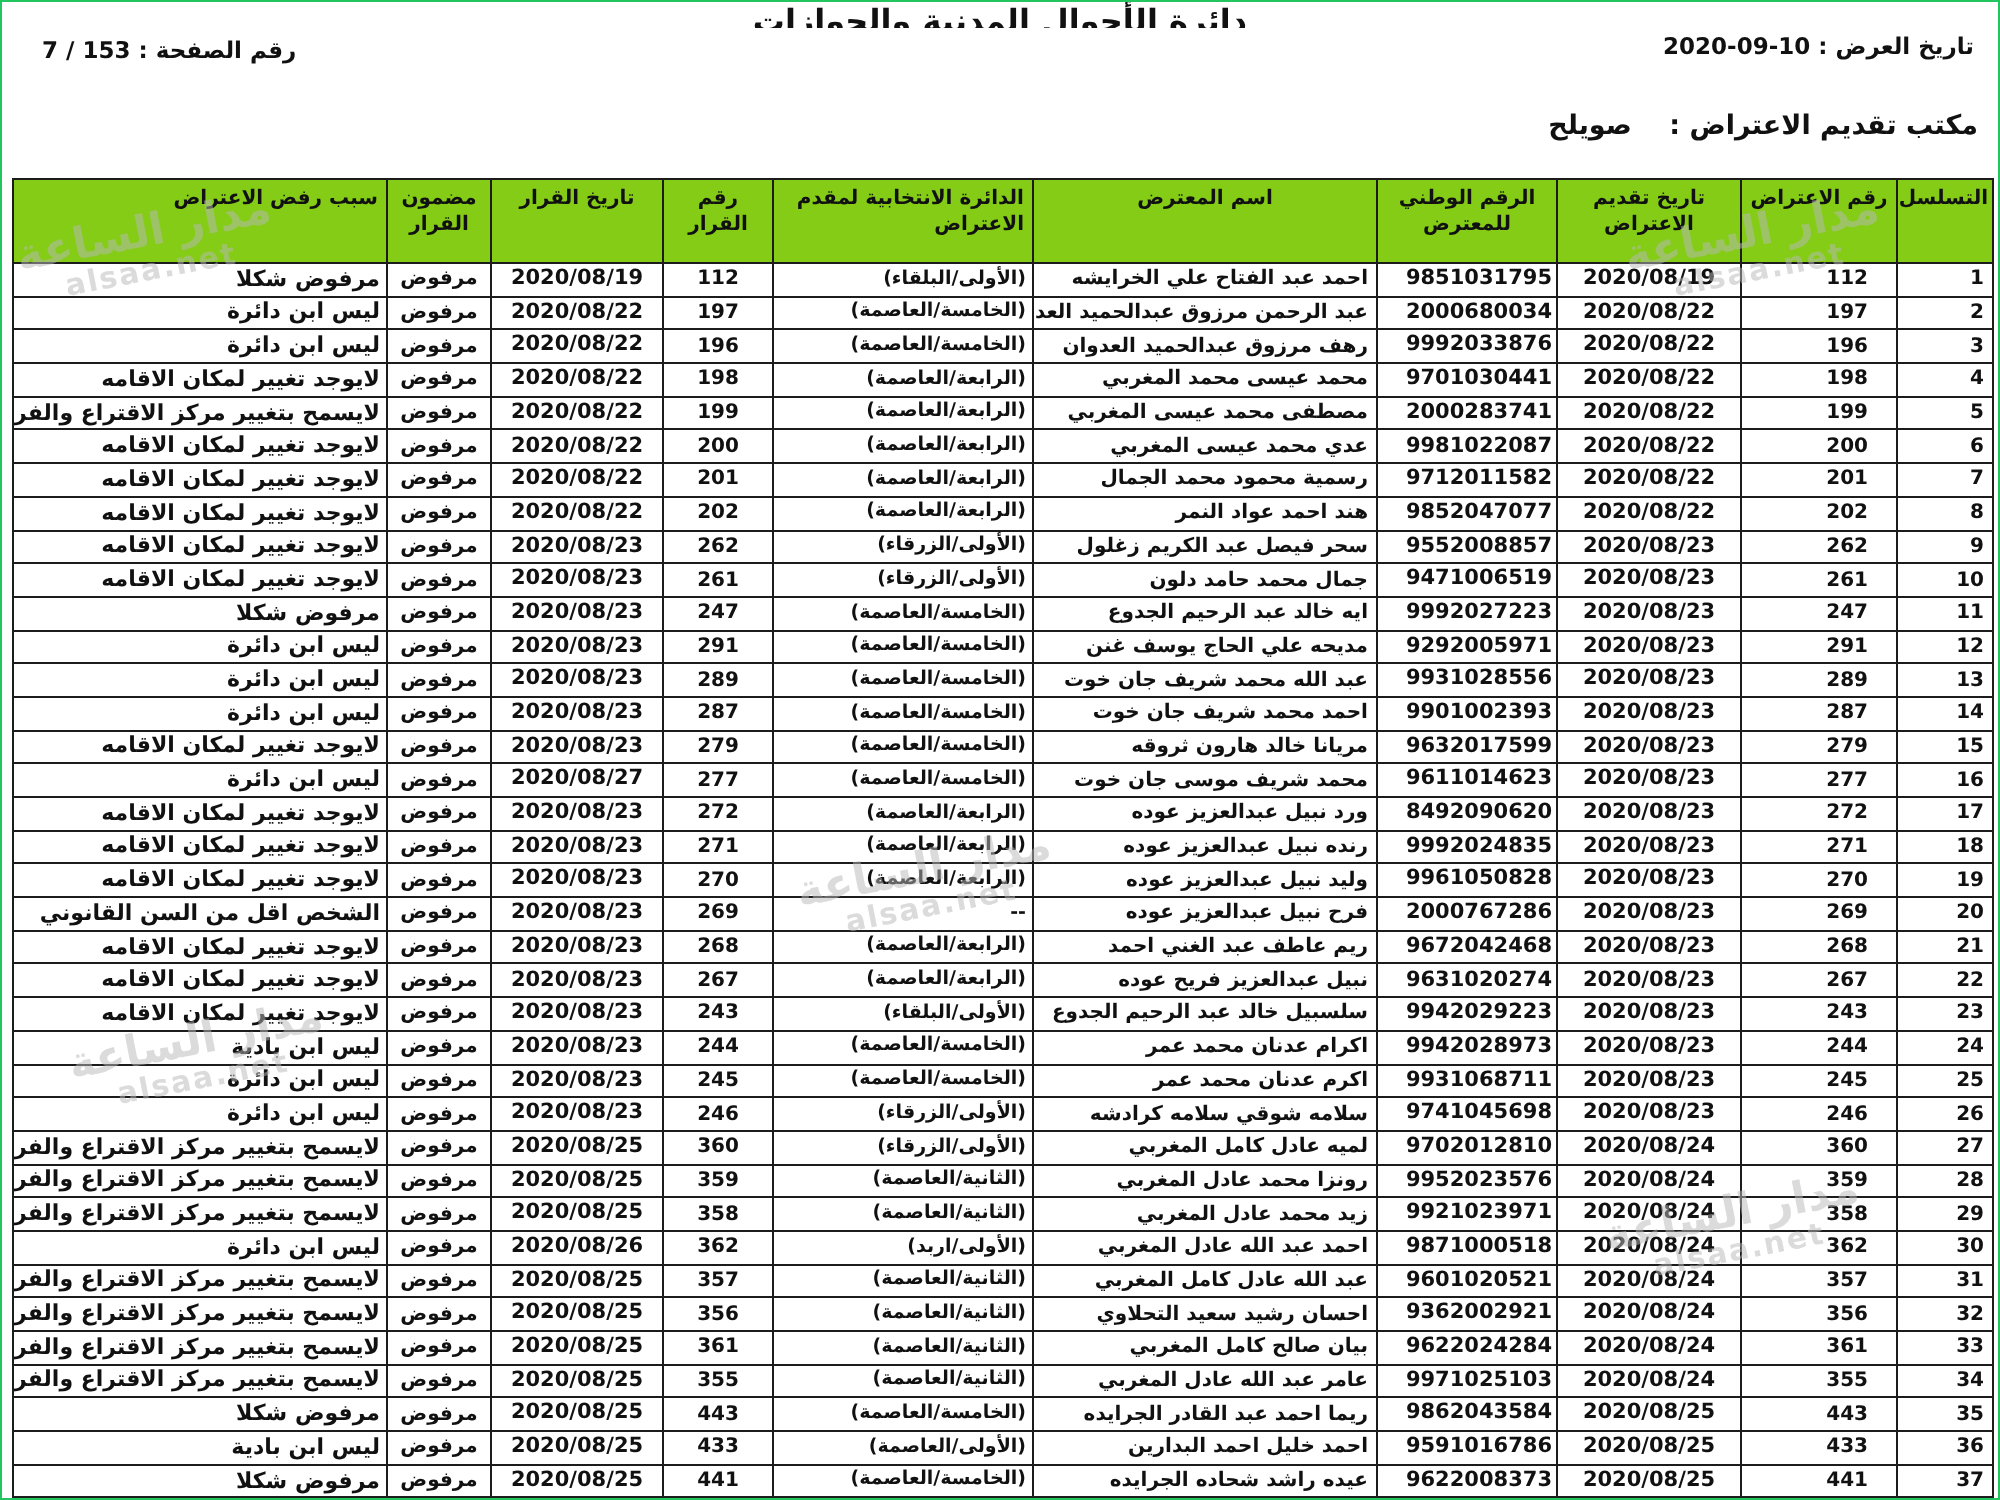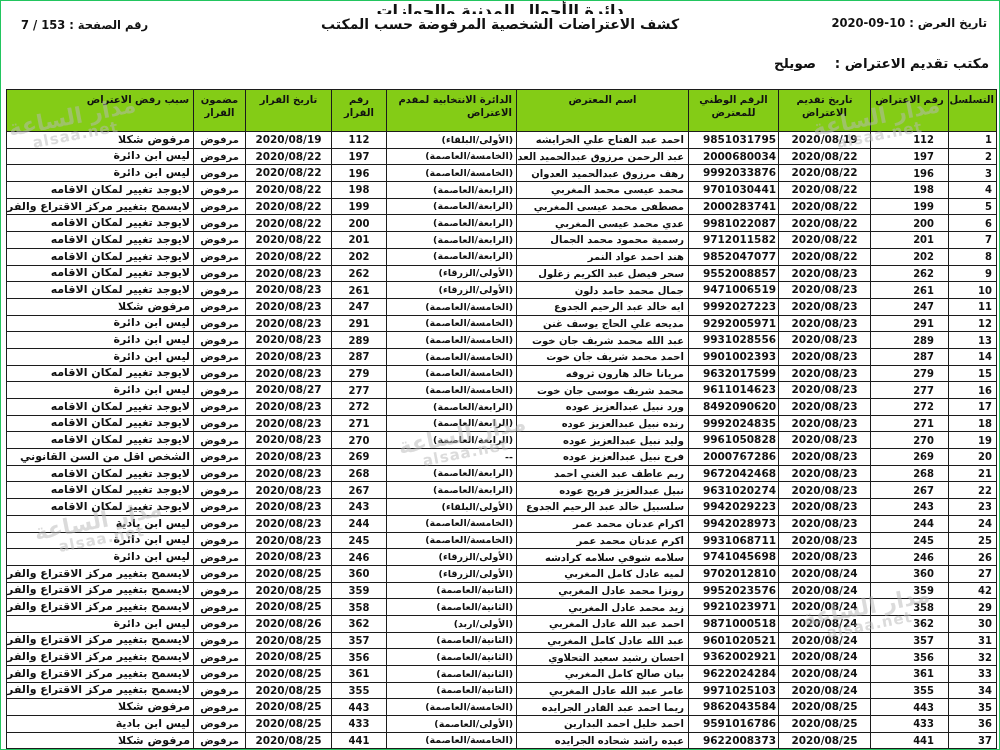--- a/index.html
+++ b/index.html
@@ -49,21 +49,20 @@
   .wm-e { left:398px; top:422px; }
 </style>
 </head>
 <body>
 
 <div class="page">
 
   <div class="org-title">
     <span>دائرة الأحوال المدنية والجوازات</span>
   </div>
-  <div class="report-title">كشف الاعتراضات الشخصية المرفوضة حسب المكتب</div>
   <div class="display-date">تاريخ العرض : 10-09-2020</div>
   <div class="page-number">رقم الصفحة : 153 / 7</div>
   <div class="office-line">
     <span>مكتب تقديم الاعتراض :</span>
     <span class="office-value">صويلح</span>
   </div>
 
   <table>
     <colgroup>
       <col style="width:48px">
@@ -410,21 +409,21 @@
           <td class="c2">2020/08/24</td>
           <td class="c3">9702012810</td>
           <td class="c4">لميه عادل كامل المغربي</td>
           <td class="c5">(الأولى/الزرقاء)</td>
           <td class="c6">360</td>
           <td class="c7">2020/08/25</td>
           <td class="c8">مرفوض</td>
           <td class="c9">لايسمح بتغيير مركز الاقتراع والفرز</td>
         </tr>
         <tr>
-          <td class="c0">42</td>
+          <td class="c0">28</td>
           <td class="c1">359</td>
           <td class="c2">2020/08/24</td>
           <td class="c3">9952023576</td>
           <td class="c4">رونزا محمد عادل المغربي</td>
           <td class="c5">(الثانية/العاصمة)</td>
           <td class="c6">359</td>
           <td class="c7">2020/08/25</td>
           <td class="c8">مرفوض</td>
           <td class="c9">لايسمح بتغيير مركز الاقتراع والفرز</td>
         </tr>

